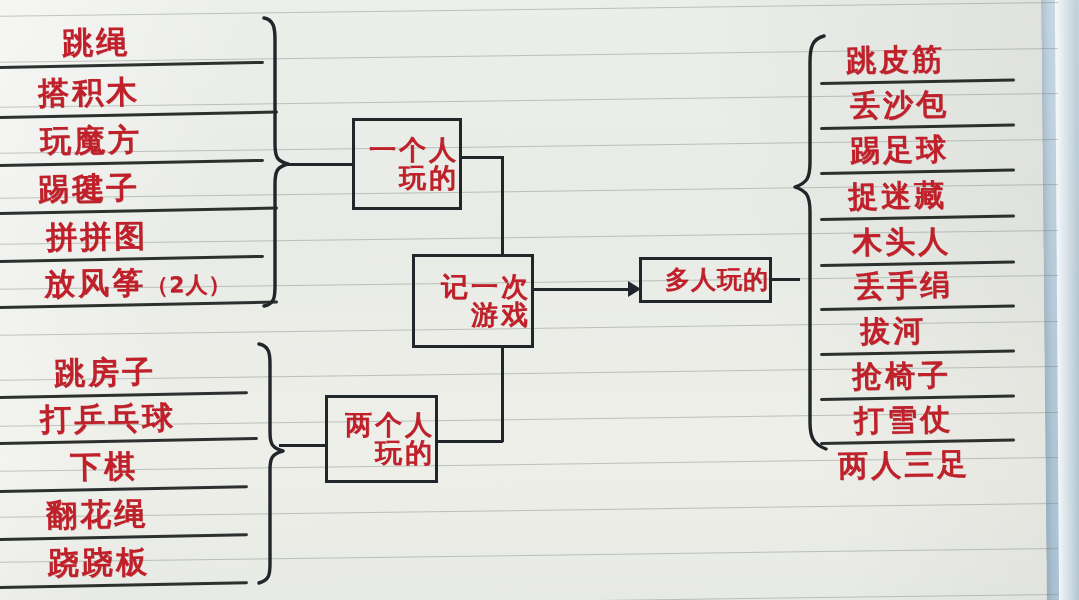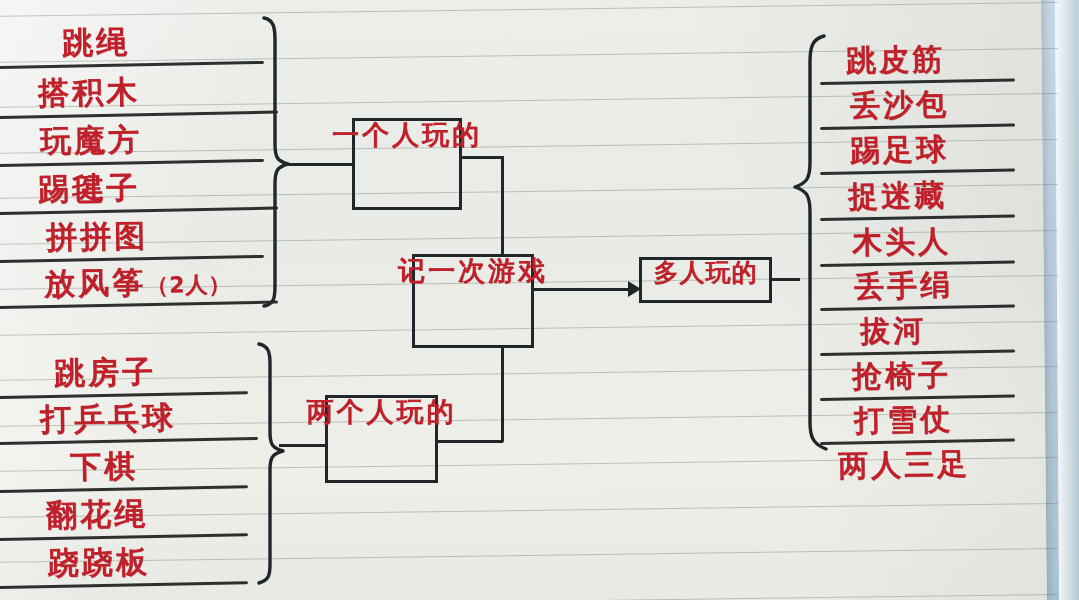--- a/index.html
+++ b/index.html
@@ -54,21 +54,21 @@
   .uline{
     position:absolute;height:3px;background:#1d2220;border-radius:2px;
     transform-origin:left center;
     opacity:0.93;
   }
   
   .nodebox{
     position:absolute;
     border:3px solid #20262a;
     box-sizing:border-box;
-    display:flex;flex-direction:row;align-items:flex-start;justify-content:center;
+    display:flex;flex-direction:column;align-items:flex-end;justify-content:center;
     background:transparent;
   }
   .nodebox .hand{position:static;display:block;line-height:1.02;}
   
   .seg{position:absolute;background:#20262a;}
   .seg.h{height:3px;}
   .seg.v{width:3px;}
   .arrowhead{
     position:absolute;width:0;height:0;
     border-top:8px solid transparent;

